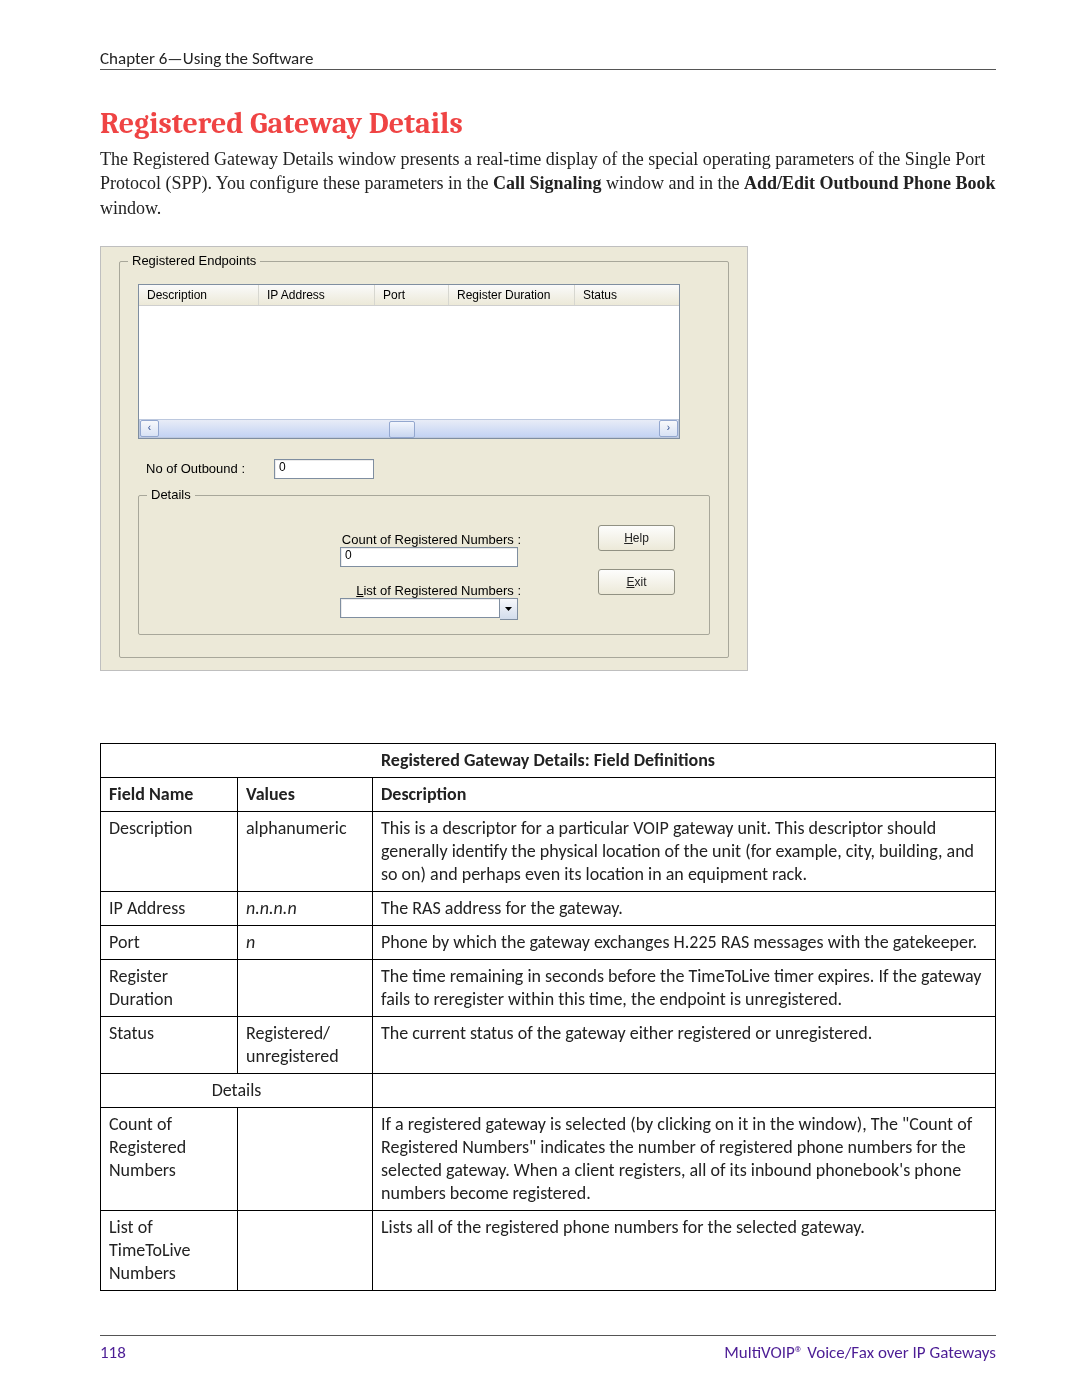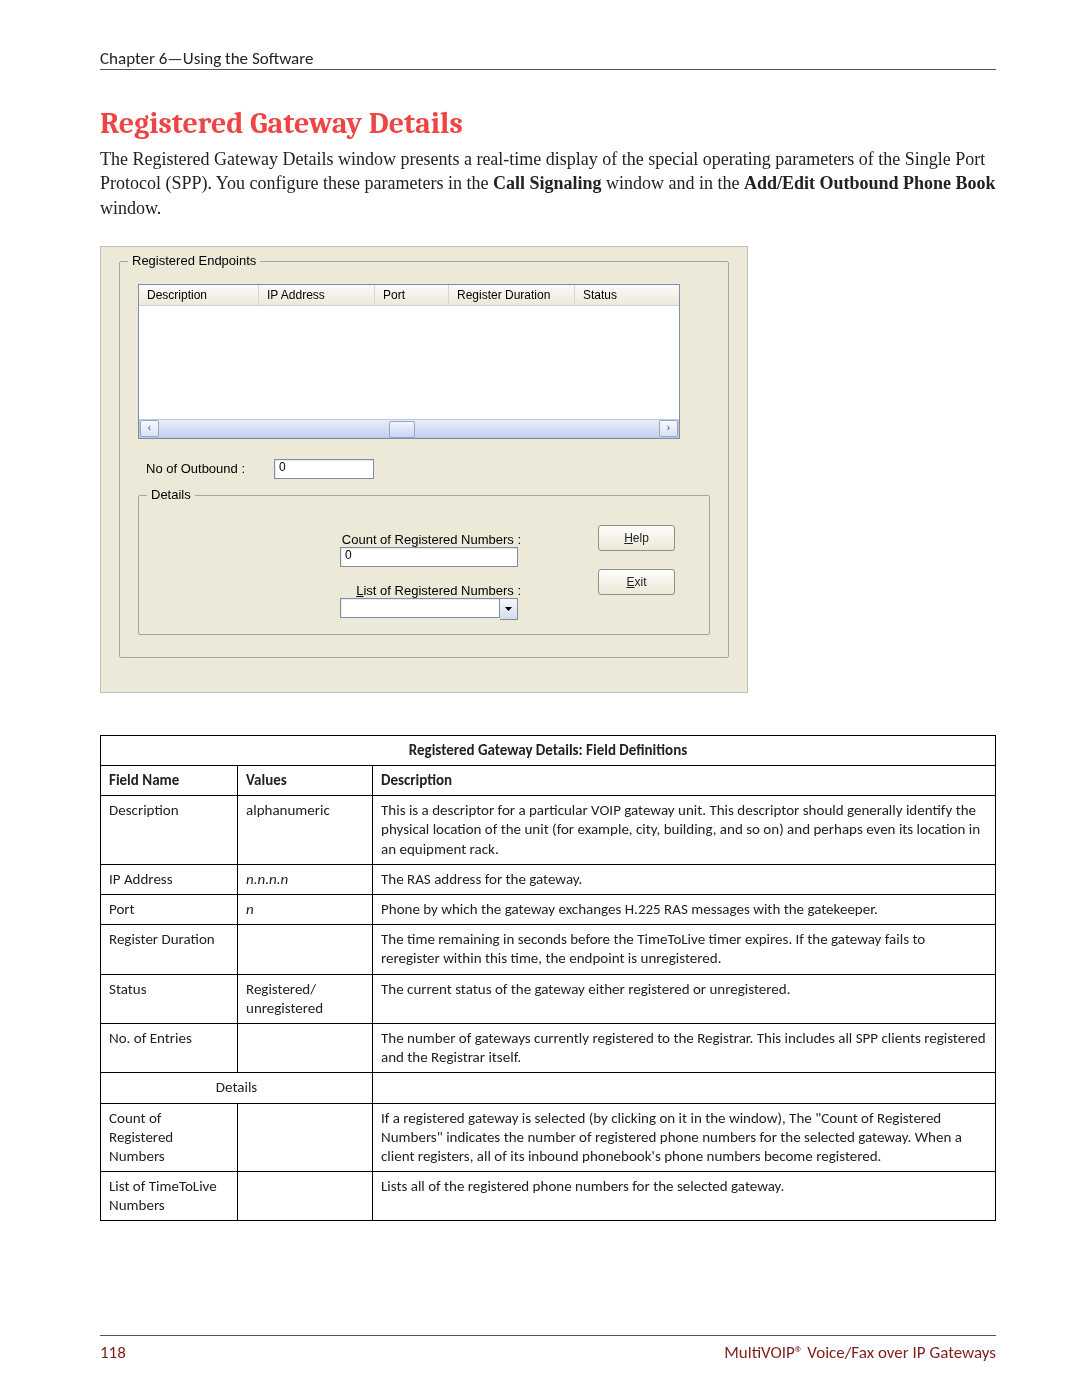--- a/index.html
+++ b/index.html
@@ -33,21 +33,21 @@
     line-height: 1.35;
     margin: 0 0 26px 0;
     font-family: Liberation Serif, serif;
   }
   .intro b { font-weight: 700; }
   
   .screenshot {
     width: 610px;
     background: #ece9d8;
     border: 1px solid #bfbfbf;
-    padding: 10px 18px 34px 18px;
+    padding: 10px 18px 12px 18px;
     font-family: "Tahoma", "MS Sans Serif", sans-serif;
     font-size: 13px;
     color: #000;
   }
   .groupbox {
     border: 1px solid #a8a79a;
     border-radius: 2px;
     position: relative;
     padding: 16px 12px 14px 12px;
     margin-top: 4px;
@@ -144,22 +144,22 @@
     font-size: 12px;
     display: flex; align-items: center; justify-content: center;
     margin-bottom: 18px;
   }
   .winbtn .ul { text-decoration: underline; }
   .shot-area { position: relative; }
   
   table.defs {
     border-collapse: collapse;
     width: 100%;
-    margin-top: 42px;
-    font-size: 15px;
+    margin-top: 72px;
+    font-size: 18px;
     line-height: 1.28;
   }
   table.defs th, table.defs td {
     border: 1px solid #000;
     padding: 5px 8px;
     vertical-align: top;
     text-align: left;
   }
   table.defs .tbl-title {
     text-align: center;
@@ -170,21 +170,21 @@
   .ital { font-style: italic; }
   
   .pg-footer {
     position: absolute;
     left: 100px; right: 84px; bottom: 34px;
     border-top: 1px solid #555;
     display: flex;
     justify-content: space-between;
     padding-top: 6px;
     font-size: 17px;
-    color: #7f1d1d;
+    color: #4c1d95;
   }
 </style>
 </head>
 <body>
 
 <div class="page">
 
   <div class="chapter-hdr">Chapter 6—Using the Software</div>
 
   <h1 class="title">Registered Gateway Details</h1>
@@ -289,25 +289,20 @@
       <td>Register Duration</td>
       <td></td>
       <td>The time remaining in seconds before the TimeToLive timer expires. If the gateway fails to reregister within this time, the endpoint is unregistered.</td>
     </tr>
     <tr>
       <td>Status</td>
       <td>Registered/ unregistered</td>
       <td>The current status of the gateway either registered or unregistered.</td>
     </tr>
     <tr>
-      <td>No. of Entries</td>
-      <td></td>
-      <td>The number of gateways currently registered to the Registrar. This includes all SPP clients registered and the Registrar itself.</td>
-    </tr>
-    <tr>
       <td class="spanhdr" colspan="2">Details</td>
       <td>&nbsp;</td>
     </tr>
     <tr>
       <td>Count of Registered Numbers</td>
       <td></td>
       <td>If a registered gateway is selected (by clicking on it in the window), The "Count of Registered Numbers" indicates the number of registered phone numbers for the selected gateway. When a client registers, all of its inbound phonebook's phone numbers become registered.</td>
     </tr>
     <tr>
       <td>List of TimeToLive Numbers</td>

